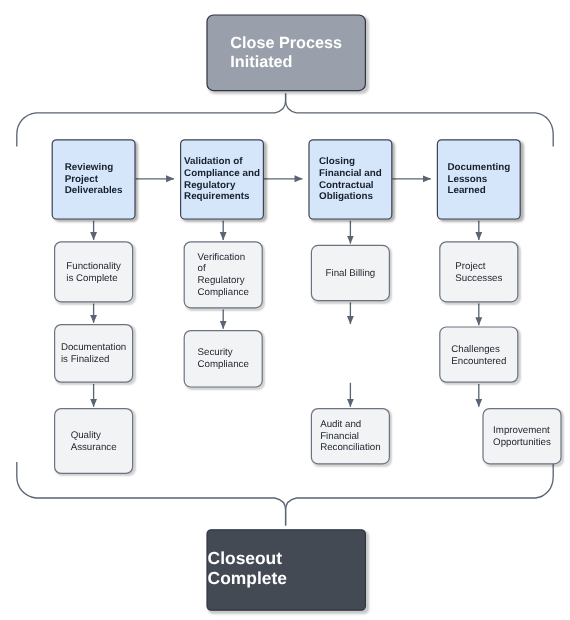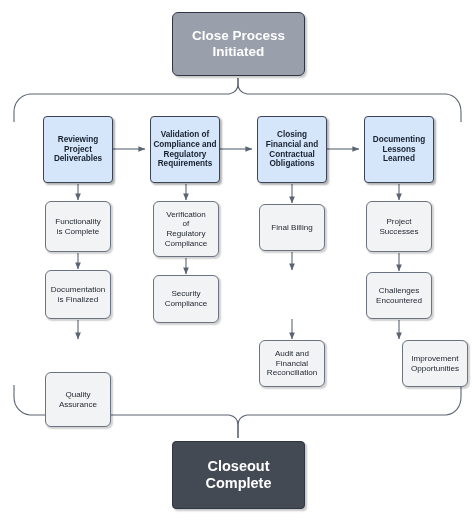--- a/index.html
+++ b/index.html
@@ -24,21 +24,21 @@
     width: 475px;
     height: 517px;
     pointer-events: none;
   }
   .node {
     position: absolute;
     box-sizing: border-box;
     display: flex;
     align-items: center;
     justify-content: center;
-    text-align: center;
+    text-align: left;
     line-height: 1.18;
     white-space: pre-line;
   }
   .node-terminal-start {
     background: #9aa0ab;
     border: 1.6px solid #2f3542;
     border-radius: 6px;
     color: #ffffff;
     font-weight: bold;
     font-size: 13.5px;
@@ -148,21 +148,21 @@
 Financial and
 Contractual
 Obligations</div>
 
   <div class="node node-step" style="left:45px; top:201px; width:66px; height:51px;">Functionality
 is Complete</div>
 
   <div class="node node-step" style="left:45px; top:270px; width:66px; height:49px;">Documentation
 is Finalized</div>
 
-  <div class="node node-step" style="left:45px; top:340px; width:66px; height:55px;margin-top:32px;">Quality
+  <div class="node node-step" style="left:45px; top:340px; width:66px; height:55px;">Quality
 Assurance</div>
 
   <div class="node node-step" style="left:153px; top:201px; width:66px; height:56px;">Verification
 of
 Regulatory
 Compliance</div>
 
   <div class="node node-step" style="left:153px; top:275px; width:66px; height:48px;">Security
 Compliance</div>
 

